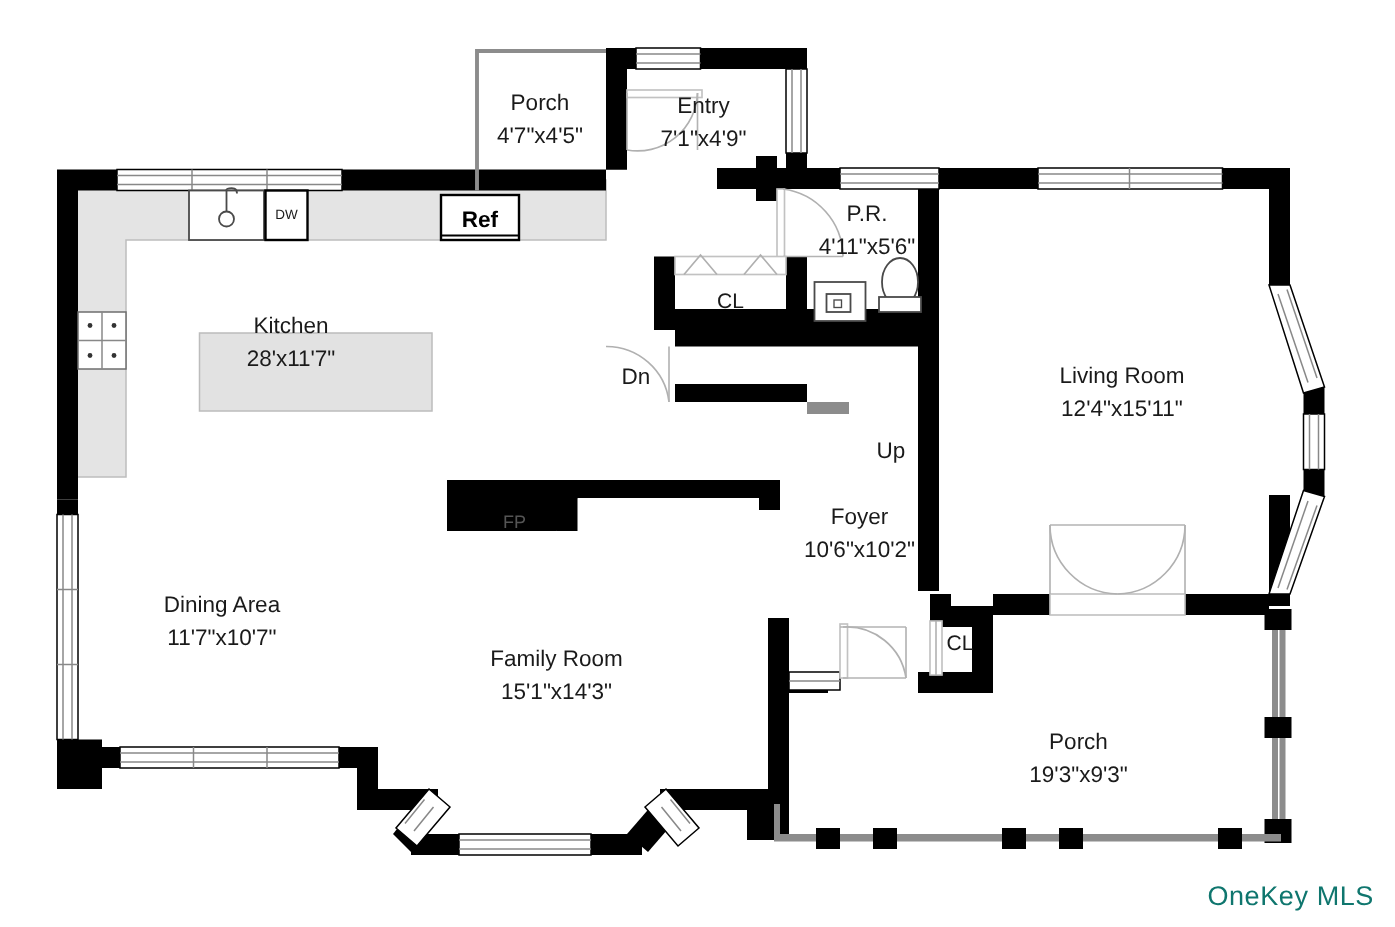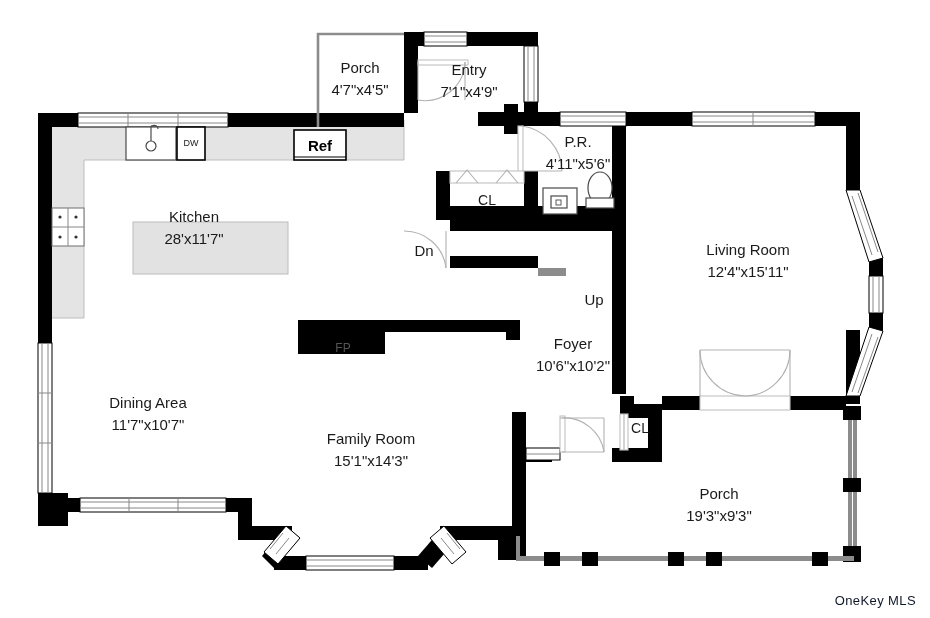--- a/index.html
+++ b/index.html
@@ -75,22 +75,22 @@
     font-family: "Liberation Sans", sans-serif;
     font-size: 15px;
     fill: #1a1a1a;
     text-anchor: middle;
   }
   .watermark {
     position: absolute;
     right: 14px;
     bottom: 10px;
     font-family: "Liberation Sans", sans-serif;
-    font-size: 13px;
-    color: #0f172a;
+    font-size: 18px;
+    color: #0f766e;
     letter-spacing: 0.4px;
     user-select: none;
   }
 </style>
 </head>
 <body>
 
 <div id="floorplan-root">
 <svg width="930" height="618" viewBox="0 0 930 618" xmlns="http://www.w3.org/2000/svg">
 

